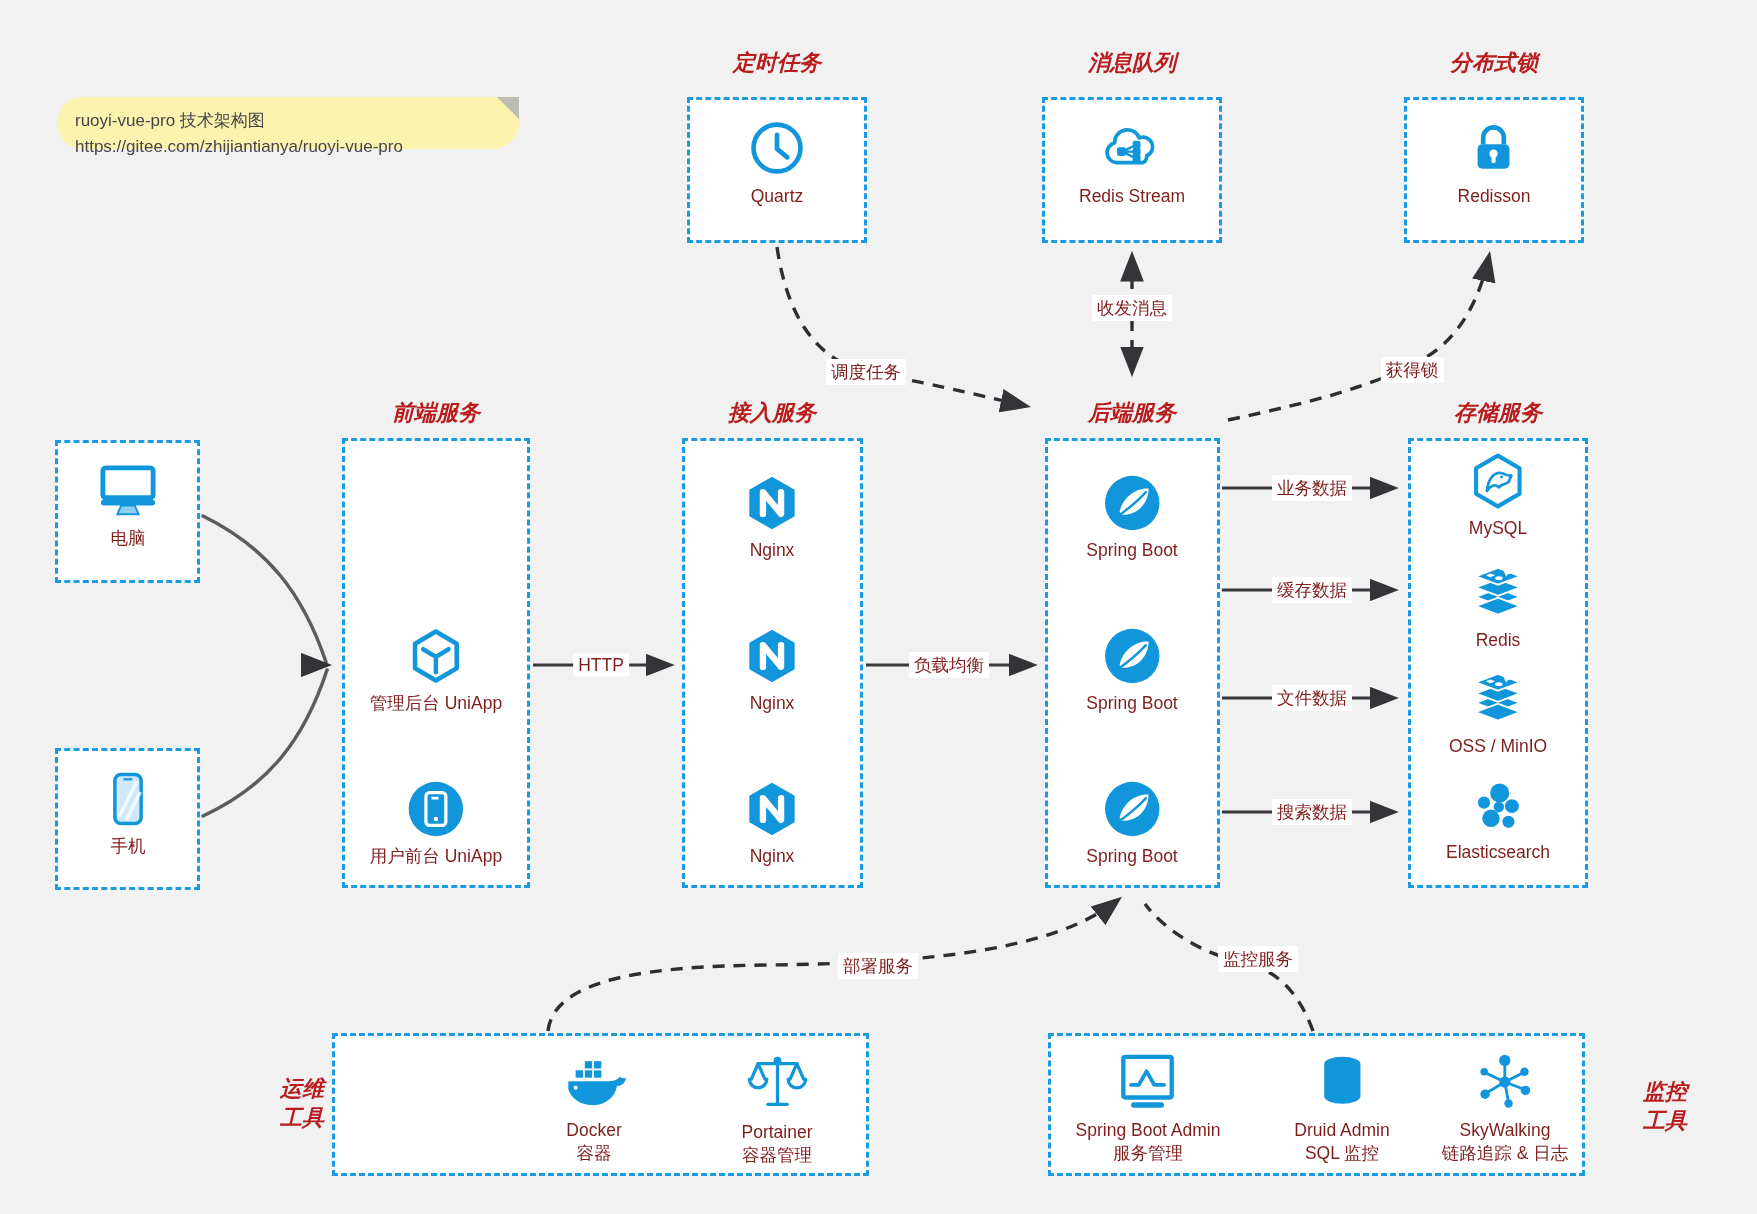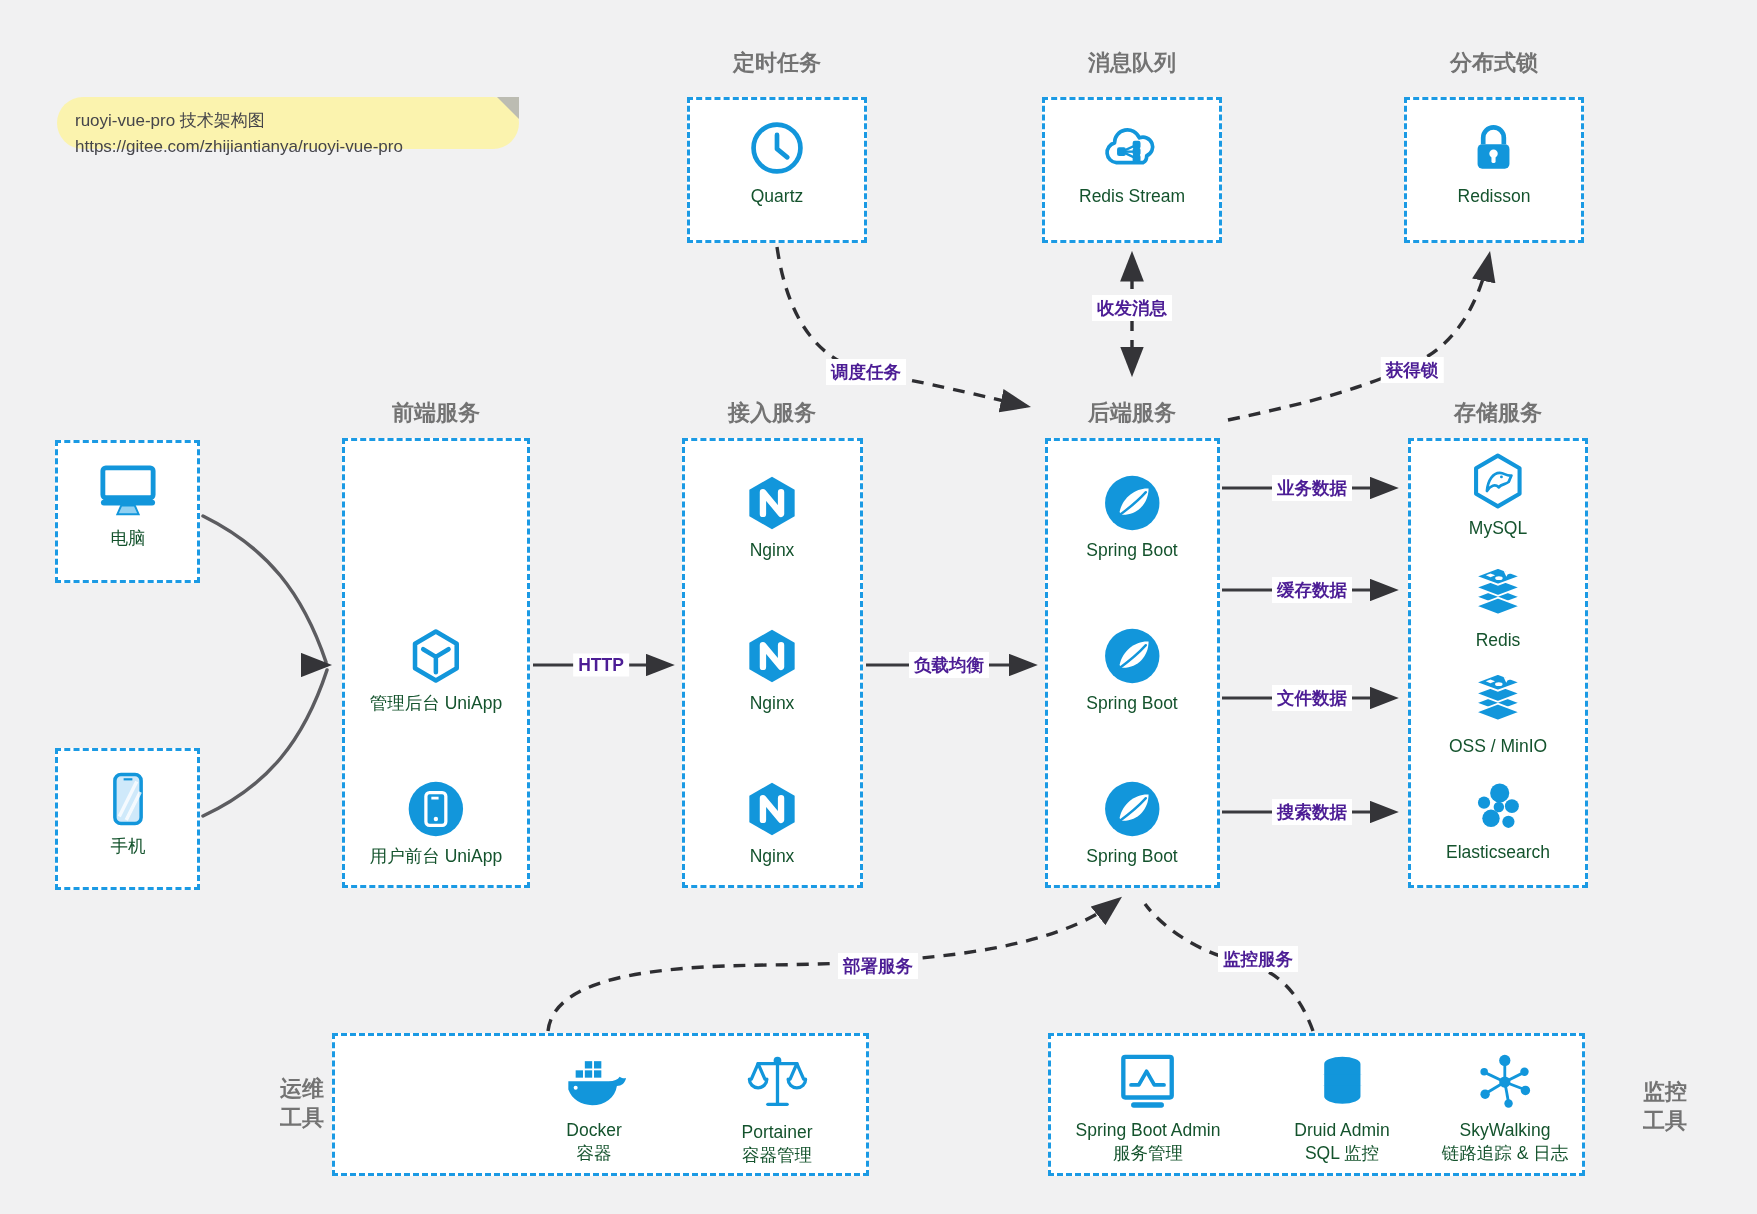--- a/index.html
+++ b/index.html
@@ -26,39 +26,39 @@
     border-left:22px solid transparent;
   }
   
   .gbox{
     position:absolute;background:#ffffff;
     border:3px dashed #1b9ae4;box-sizing:border-box;
   }
   
   .gtitle{
     position:absolute;transform:translateX(-50%);
-    color:#737373;font-size:22px;font-weight:bold;white-space:nowrap;
+    color:#b91c1c;font-size:22px;font-weight:bold;white-space:nowrap;font-style:italic;
   }
   .gtitle.side{
     transform:none;text-align:center;line-height:29px;
   }
   
   .node{
     position:absolute;transform:translateX(-50%);
     display:flex;flex-direction:column;align-items:center;
     text-align:center;
   }
   .node .lbl{
-    margin-top:7px;color:#14532d;font-size:17.5px;line-height:23px;white-space:nowrap;
+    margin-top:7px;color:#7f1d1d;font-size:17.5px;line-height:23px;white-space:nowrap;
   }
   
   .elbl{
     position:absolute;transform:translate(-50%,-50%);
-    background:#ffffff;color:#4c1d95;font-size:17.5px;
-    padding:1px 5px;white-space:nowrap;font-weight:bold;
+    background:#ffffff;color:#7f1d1d;font-size:17.5px;
+    padding:1px 5px;white-space:nowrap;
   }
   svg.overlay{position:absolute;left:0;top:0;}
   .icon{display:block;}
 </style>
 </head>
 <body>
 
 <div id="canvas">
 
   <div class="note">

